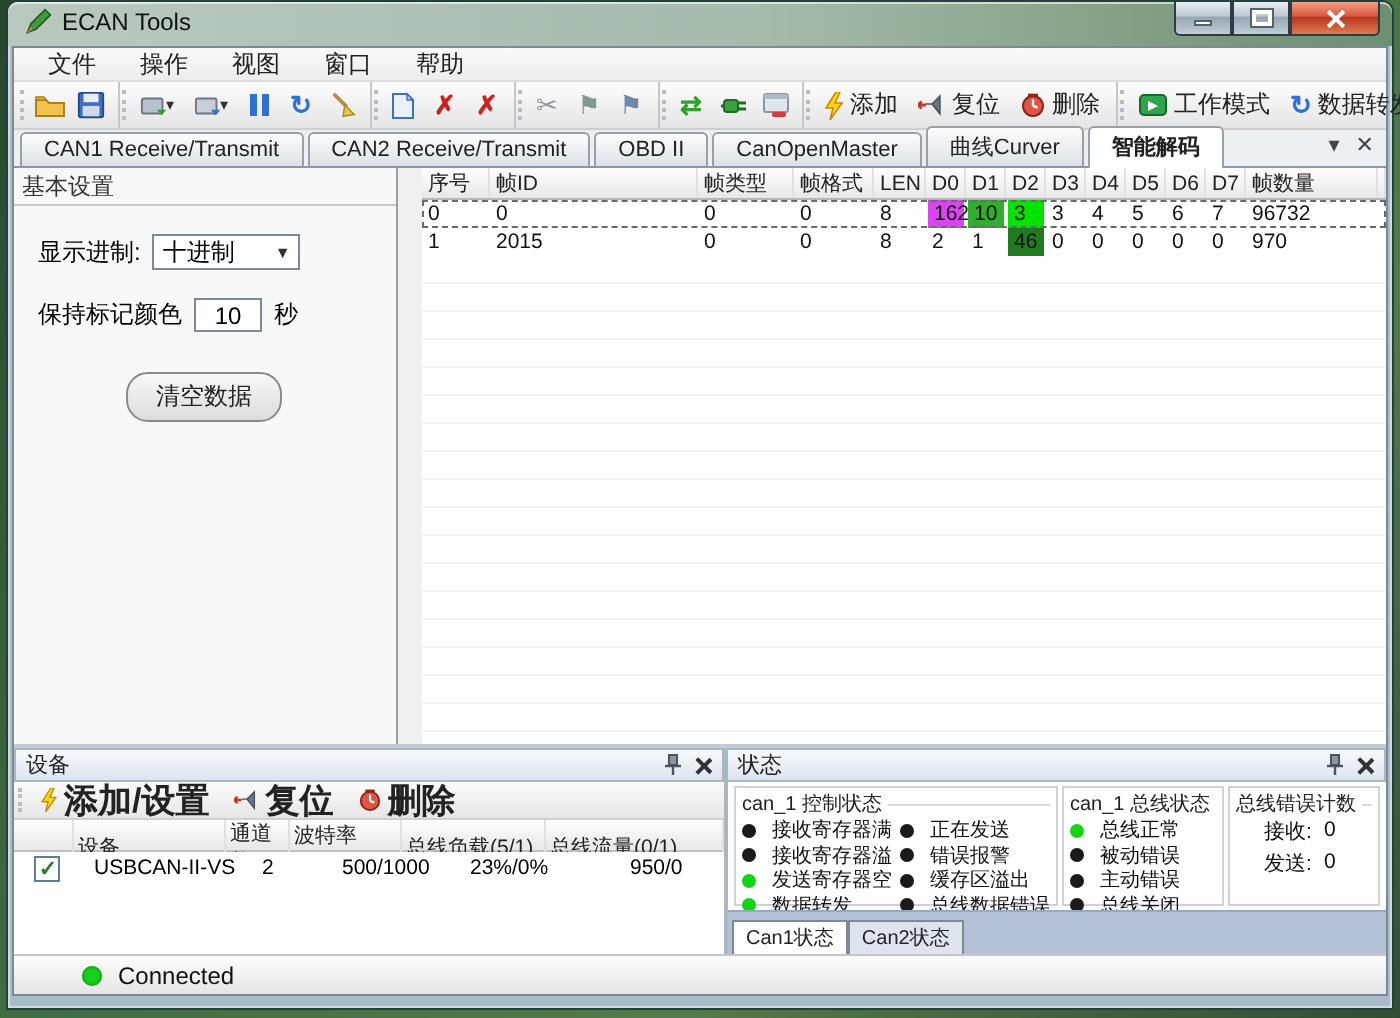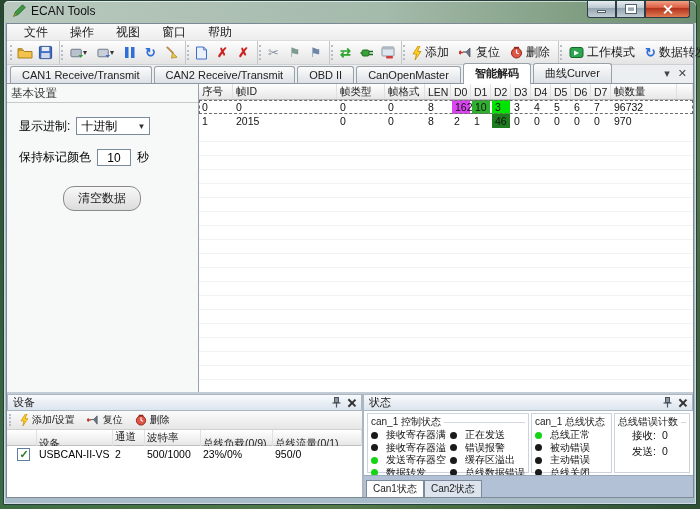--- a/index.html
+++ b/index.html
@@ -68,21 +68,21 @@
     color:#2a7a2a; display:flex; align-items:center; justify-content:center; }
   .chk.checked:after { content:"✓"; color:#2d7d2d; font-weight:bold; font-size:11px; }
   .form-row { display:flex; align-items:center; margin:14px 0 4px 12px; gap:6px; }
   .select { width:74px; height:18px; border:1px solid #7a8a99; background:#fff; display:flex; align-items:center;
     justify-content:space-between; padding:0 4px; font-size:12px; }
   .select .arrow { font-size:8px; color:#333; }
   .num-input { width:34px; height:17px; border:1px solid #7a8a99; font-size:12px; text-align:center; background:#fff; }
   .btn { display:inline-block; margin:16px 0 0 56px; padding:3px 14px; font-size:12px; color:#222;
     border:1px solid #8a8a8a; border-radius:11px; background:linear-gradient(#f8f8f8,#dcdcdc); }
 
-  .table-area { flex:1; background:#fff; display:flex; flex-direction:column; overflow:hidden; }
+  .table-area { flex:1; background:#fff; display:flex; flex-direction:column; overflow:hidden;margin-left:12px; }
   .mt-row { display:grid; grid-template-columns:34px 104px 48px 40px 26px repeat(8,20px) 66px 1fr; align-items:center; }
   .mt-head { height:16px; background:linear-gradient(#ffffff,#e7e7e7); border-bottom:1px solid #b6b6b6; }
   .mt-head span { font-size:10.5px; color:#222; padding-left:3px; border-right:1px solid #e0e0e0; height:100%; display:flex; align-items:center; }
   .mt-data { height:14px; font-size:10.5px; color:#111; }
   .mt-data span { padding-left:3px; height:14px; line-height:14px; }
   .mt-data.focused { outline:1px dashed #6a6a6a; outline-offset:-1px; }
   .mt-fill { flex:1; background:repeating-linear-gradient(180deg,#ffffff 0 13px,#f0f3f6 13px 14px); }
   .hl { margin:0 1px; }
 
   
@@ -94,25 +94,25 @@
     align-items:center; justify-content:space-between; padding:0 5px; }
   .dock-cap .cap-title { font-size:11px; color:#222; }
   .cap-icons { display:flex; gap:7px; align-items:center; }
   .cap-x { position:relative; width:8px; height:8px; }
   .cap-x:before,.cap-x:after { content:""; position:absolute; left:3px; top:-1px; width:1.5px; height:10px; background:#333; }
   .cap-x:before { transform:rotate(45deg);} .cap-x:after { transform:rotate(-45deg);}
 
   .dev-toolbar { height:19px; background:linear-gradient(#fbfbfb,#e6e6e6); border-bottom:1px solid #d0d0d0;
     display:flex; align-items:center; gap:2px; padding-left:8px; position:relative; }
   .dev-toolbar:before { content:""; position:absolute; left:2px; top:3px; bottom:3px; border-left:2px dotted #b4bec8; }
-  .dev-toolbar .tbtn-label { font-size:10px; padding:0 5px; }
+  .dev-toolbar .tbtn-label { font-size:17px; padding:0 5px;font-weight:bold; }
   .dev-grid { display:grid; grid-template-columns:30px 76px 32px 56px 72px 1fr; align-items:center; }
   .dev-head { height:16px; background:linear-gradient(#ffffff,#e7e7e7); border-bottom:1px solid #c0c0c0; }
   .dev-head span { font-size:10.5px; color:#222; padding-left:2px; border-right:1px solid #e0e0e0; height:100%; display:flex; align-items:center; }
-  .dev-row { height:16px; font-size:10.5px; background:#fff; }
+  .dev-row { height:16px; font-size:10.5px; background:#fff;gap:8px; }
   .dev-row span { padding-left:2px; }
   .dev-body { flex:1; background:#fff; }
 
   
   .status-body { flex:1; background:#fff; display:flex; gap:2px; padding:2px 3px; overflow:hidden; }
   .sgroup { border:1px solid #cdd3dc; background:#fff; padding:1px 3px; }
   .sgroup-cap { font-size:10px; color:#222; display:flex; align-items:center; gap:3px; white-space:nowrap; }
   .sgroup-cap:after { content:""; flex:1; border-top:1px solid #d5dae2; }
   .led-cols { display:flex; gap:4px; }
   .led-col { display:flex; flex-direction:column; }
@@ -302,22 +302,22 @@
           <span>数据转发</span>
         </div>
       </div>
     </div>
 
     <div class="tabrow">
       <span class="tab">CAN1 Receive/Transmit</span>
       <span class="tab">CAN2 Receive/Transmit</span>
       <span class="tab">OBD II</span>
       <span class="tab">CanOpenMaster</span>
+      <span class="tab">曲线Curver</span>
       <span class="tab active">智能解码</span>
-      <span class="tab">曲线Curver</span>
       <div class="tabrow-icons">
         <span>▾</span>
         <span>✕</span>
       </div>
     </div>
 
     <div class="main">
 
       <div class="settings">
         <div class="settings-title">基本设置</div>
@@ -428,21 +428,21 @@
               <line x1="4" y1="1.6" x2="9" y2="1.6" stroke="#8c2417" stroke-width="1.5"></line>
             </svg>
             <span>删除</span>
           </div>
         </div>
         <div class="dev-grid dev-head">
           <span></span>
           <span>设备</span>
           <span>通道数</span>
           <span>波特率(0/1)</span>
-          <span>总线负载(0/9)</span>
+          <span>总线负载(5/1)</span>
           <span>总线流量(0/1)</span>
         </div>
         <div class="dev-grid dev-row">
           <span style="display:flex;justify-content:center">
               <span class="chk checked"></span>
             </span>
           <span>USBCAN-II-VS</span>
           <span>2</span>
           <span>500/1000</span>
           <span>23%/0%</span>
@@ -552,15 +552,19 @@
               </div>
           </div>
         </div>
         <div class="stabs">
           <span class="stab active">Can1状态</span>
           <span class="stab">Can2状态</span>
         </div>
       </div>
     </div>
 
+    <div class="statusbar">
+      <span class="dot"></span>
+      <span class="txt">Connected</span>
+    </div>
 
   </div>
 </div>
 
 </body></html>

